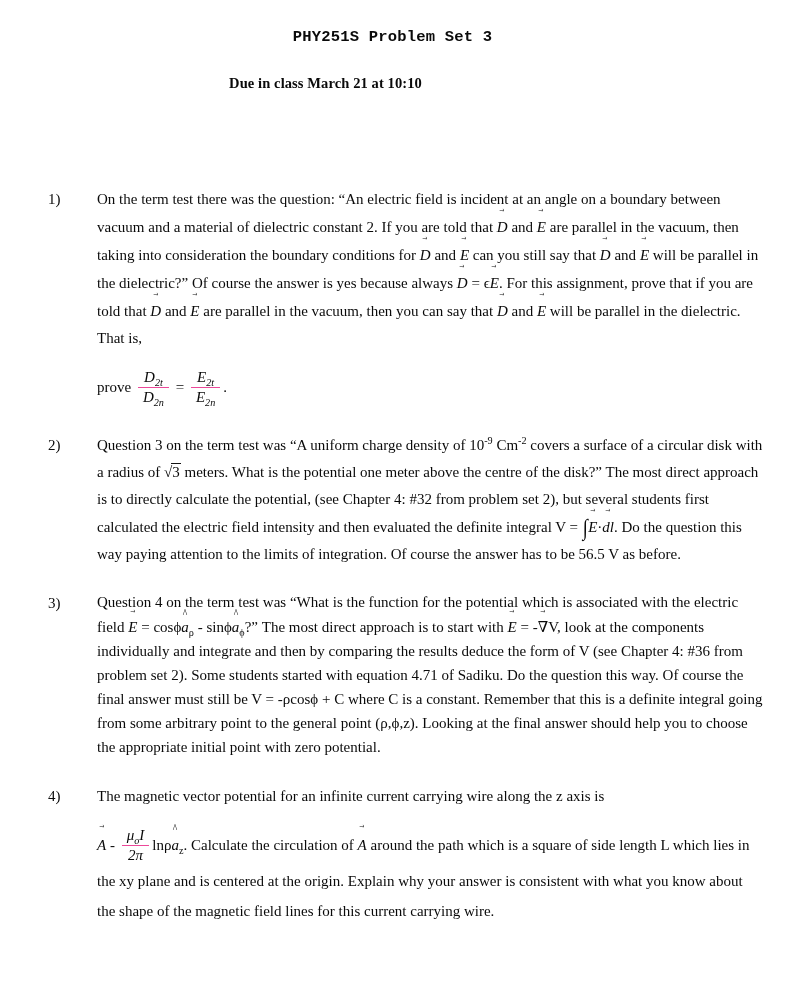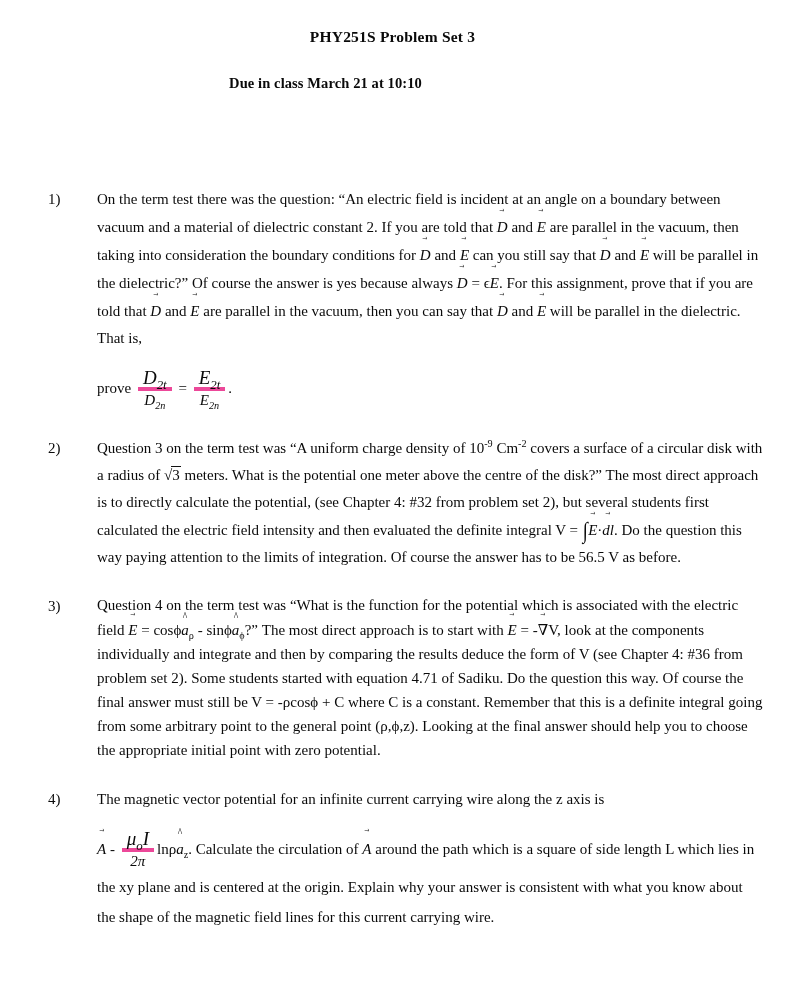--- a/index.html
+++ b/index.html
@@ -27,20 +27,21 @@
     position: absolute;
     left: 0;
     top: 28px;
     width: 785px;
     text-align: center;
   }
   .doc-title {
     font-weight: bold;
     font-size: 15.5px;
     letter-spacing: 0.2px;
+    font-family: Liberation Mono, monospace;
   }
   .due-block {
     position: absolute;
     left: 0;
     top: 74px;
     width: 651px;
     text-align: center;
   }
   .due-line {
     font-weight: bold;
@@ -112,22 +113,22 @@
 
   .frac {
     display: inline-block;
     vertical-align: middle;
     text-align: center;
     font-style: italic;
     margin: 0 3px;
     position: relative;
     top: -1px;
   }
-  .frac .num { display: block; padding: 0 5px; font-size: 19px; line-height: 19px; }
-  .frac .den { display: block; padding: 0 5px; font-size: 15px; line-height: 19px; border-top: 4px solid #ec4899; }
+  .frac .num { display: block; padding: 0 5px; font-size: 15px; line-height: 19px; }
+  .frac .den { display: block; padding: 0 5px; font-size: 15px; line-height: 19px; border-top: 1px solid #ec4899; }
 
   .bigint {
     font-style: normal;
     font-size: 23px;
     line-height: 0;
     position: relative;
     top: 3px;
     display: inline-block;
     transform: scaleX(0.8);
   }

